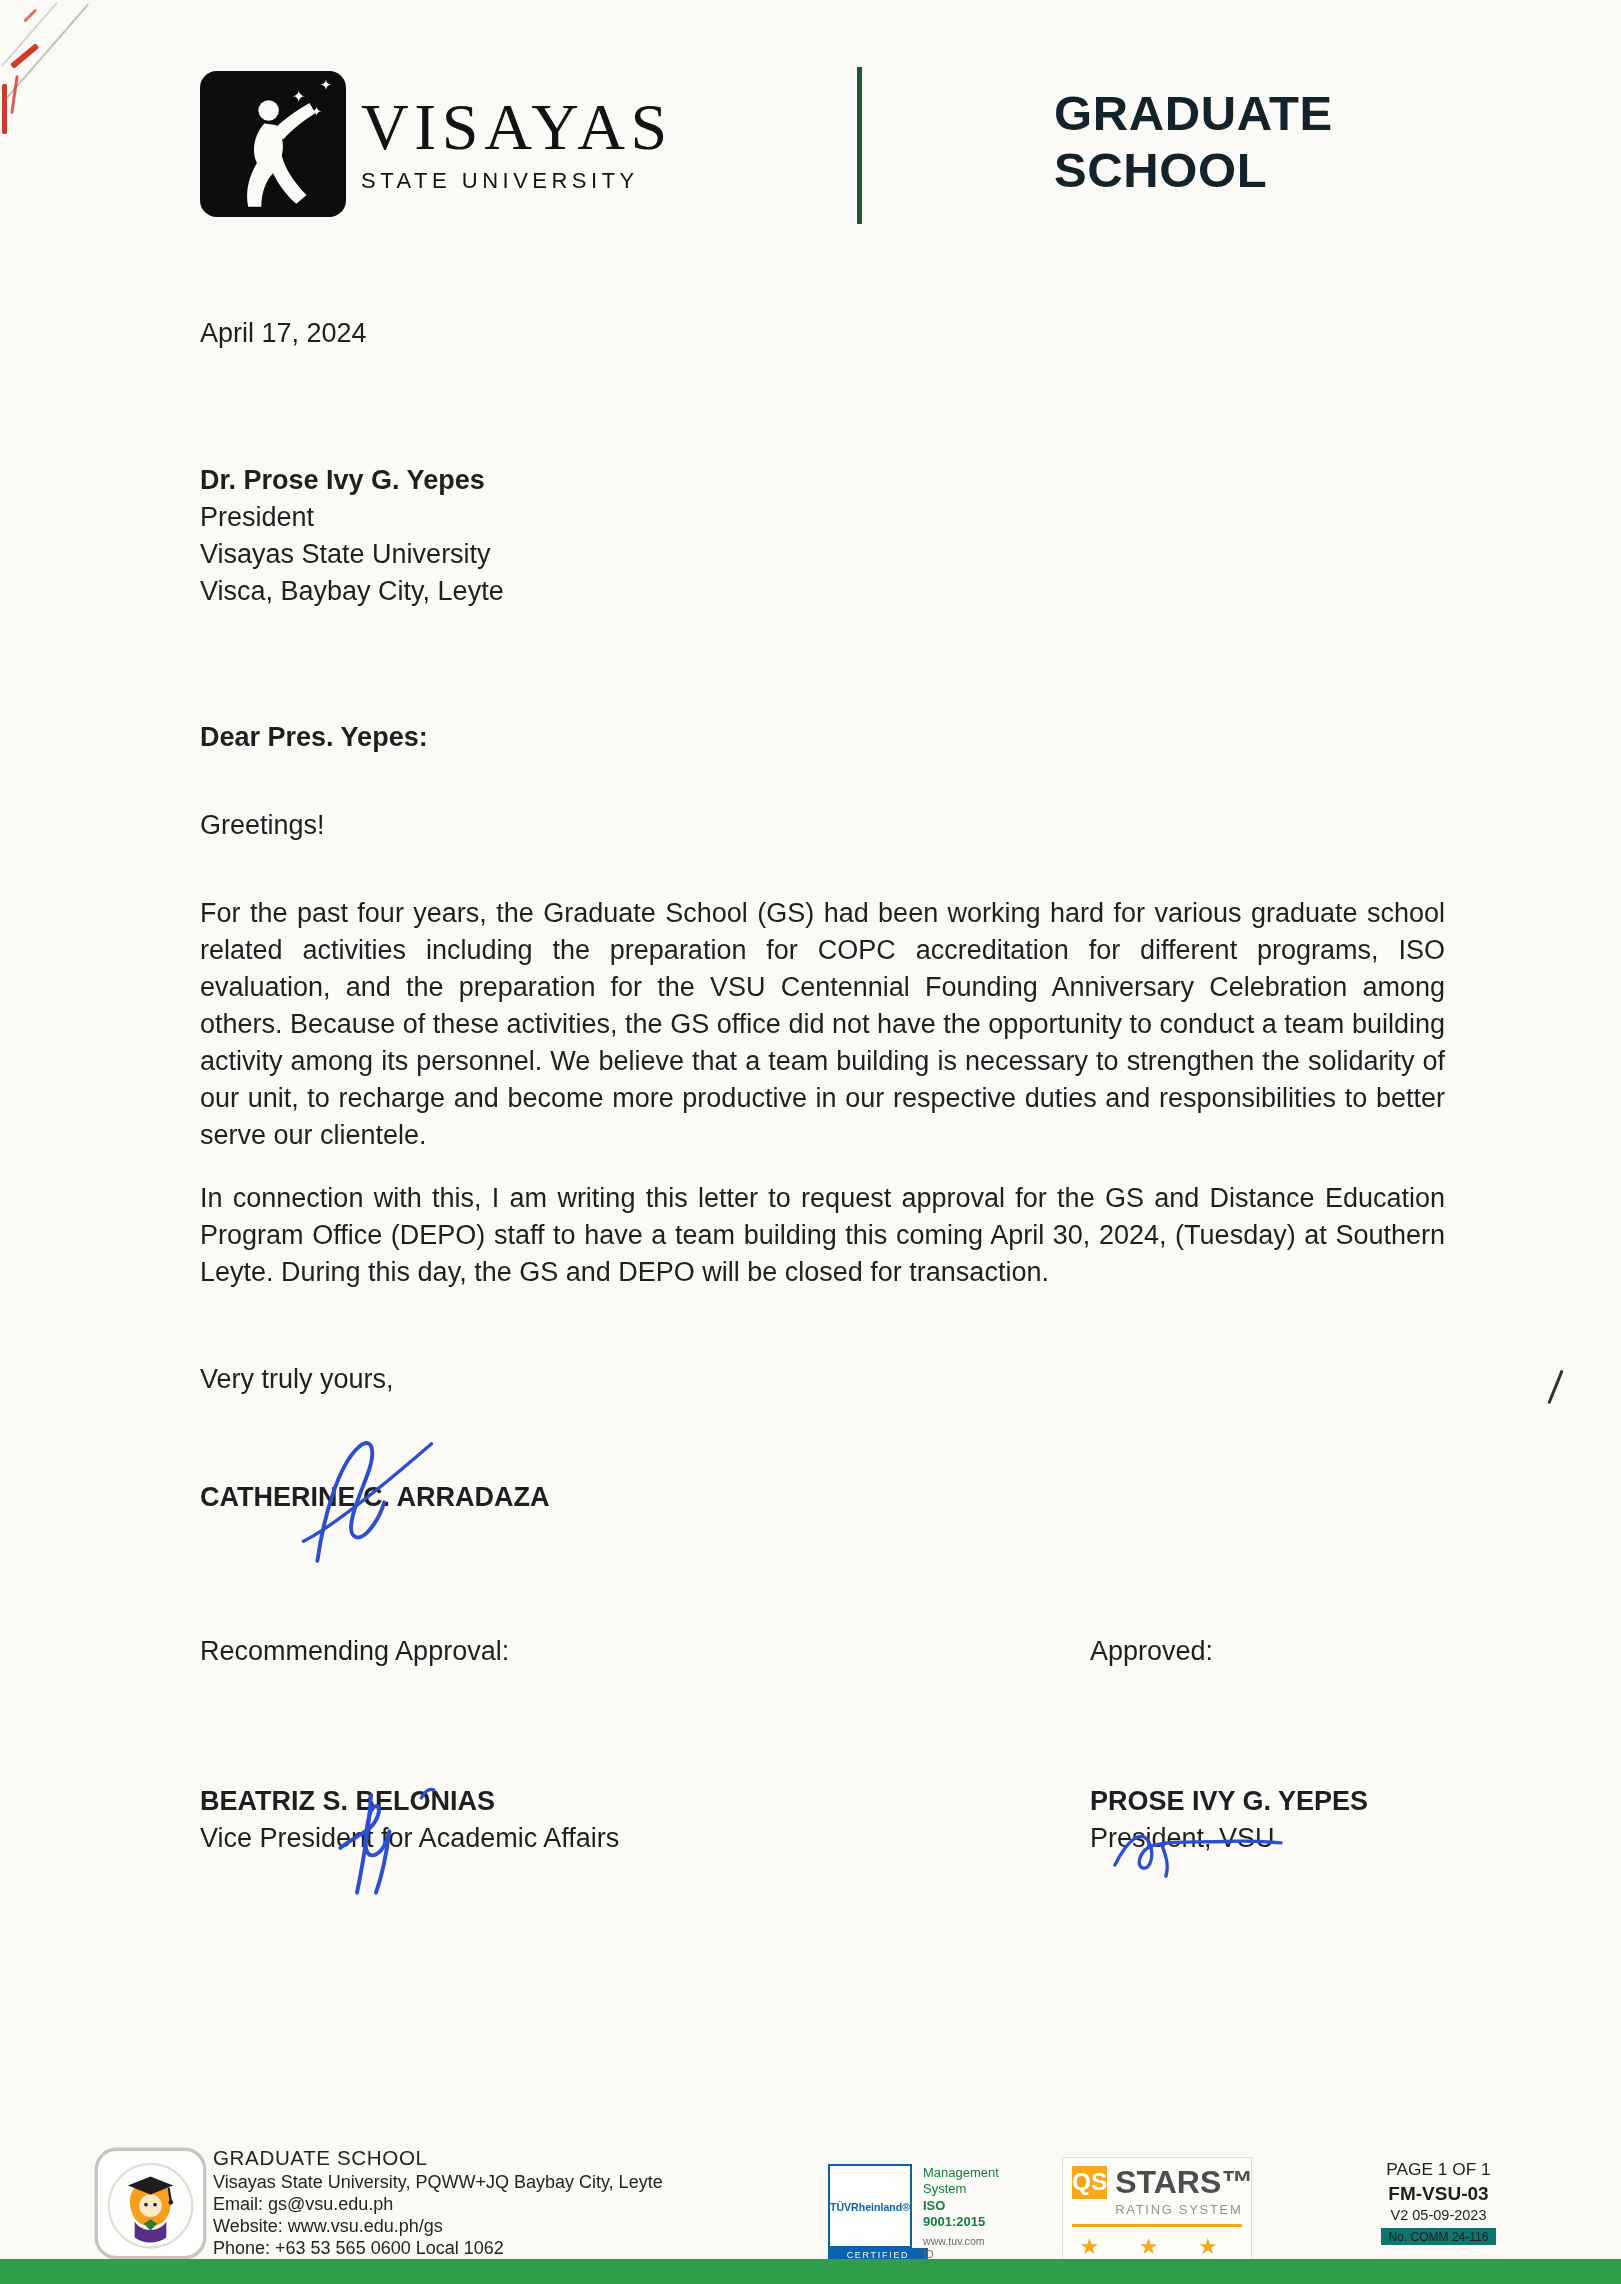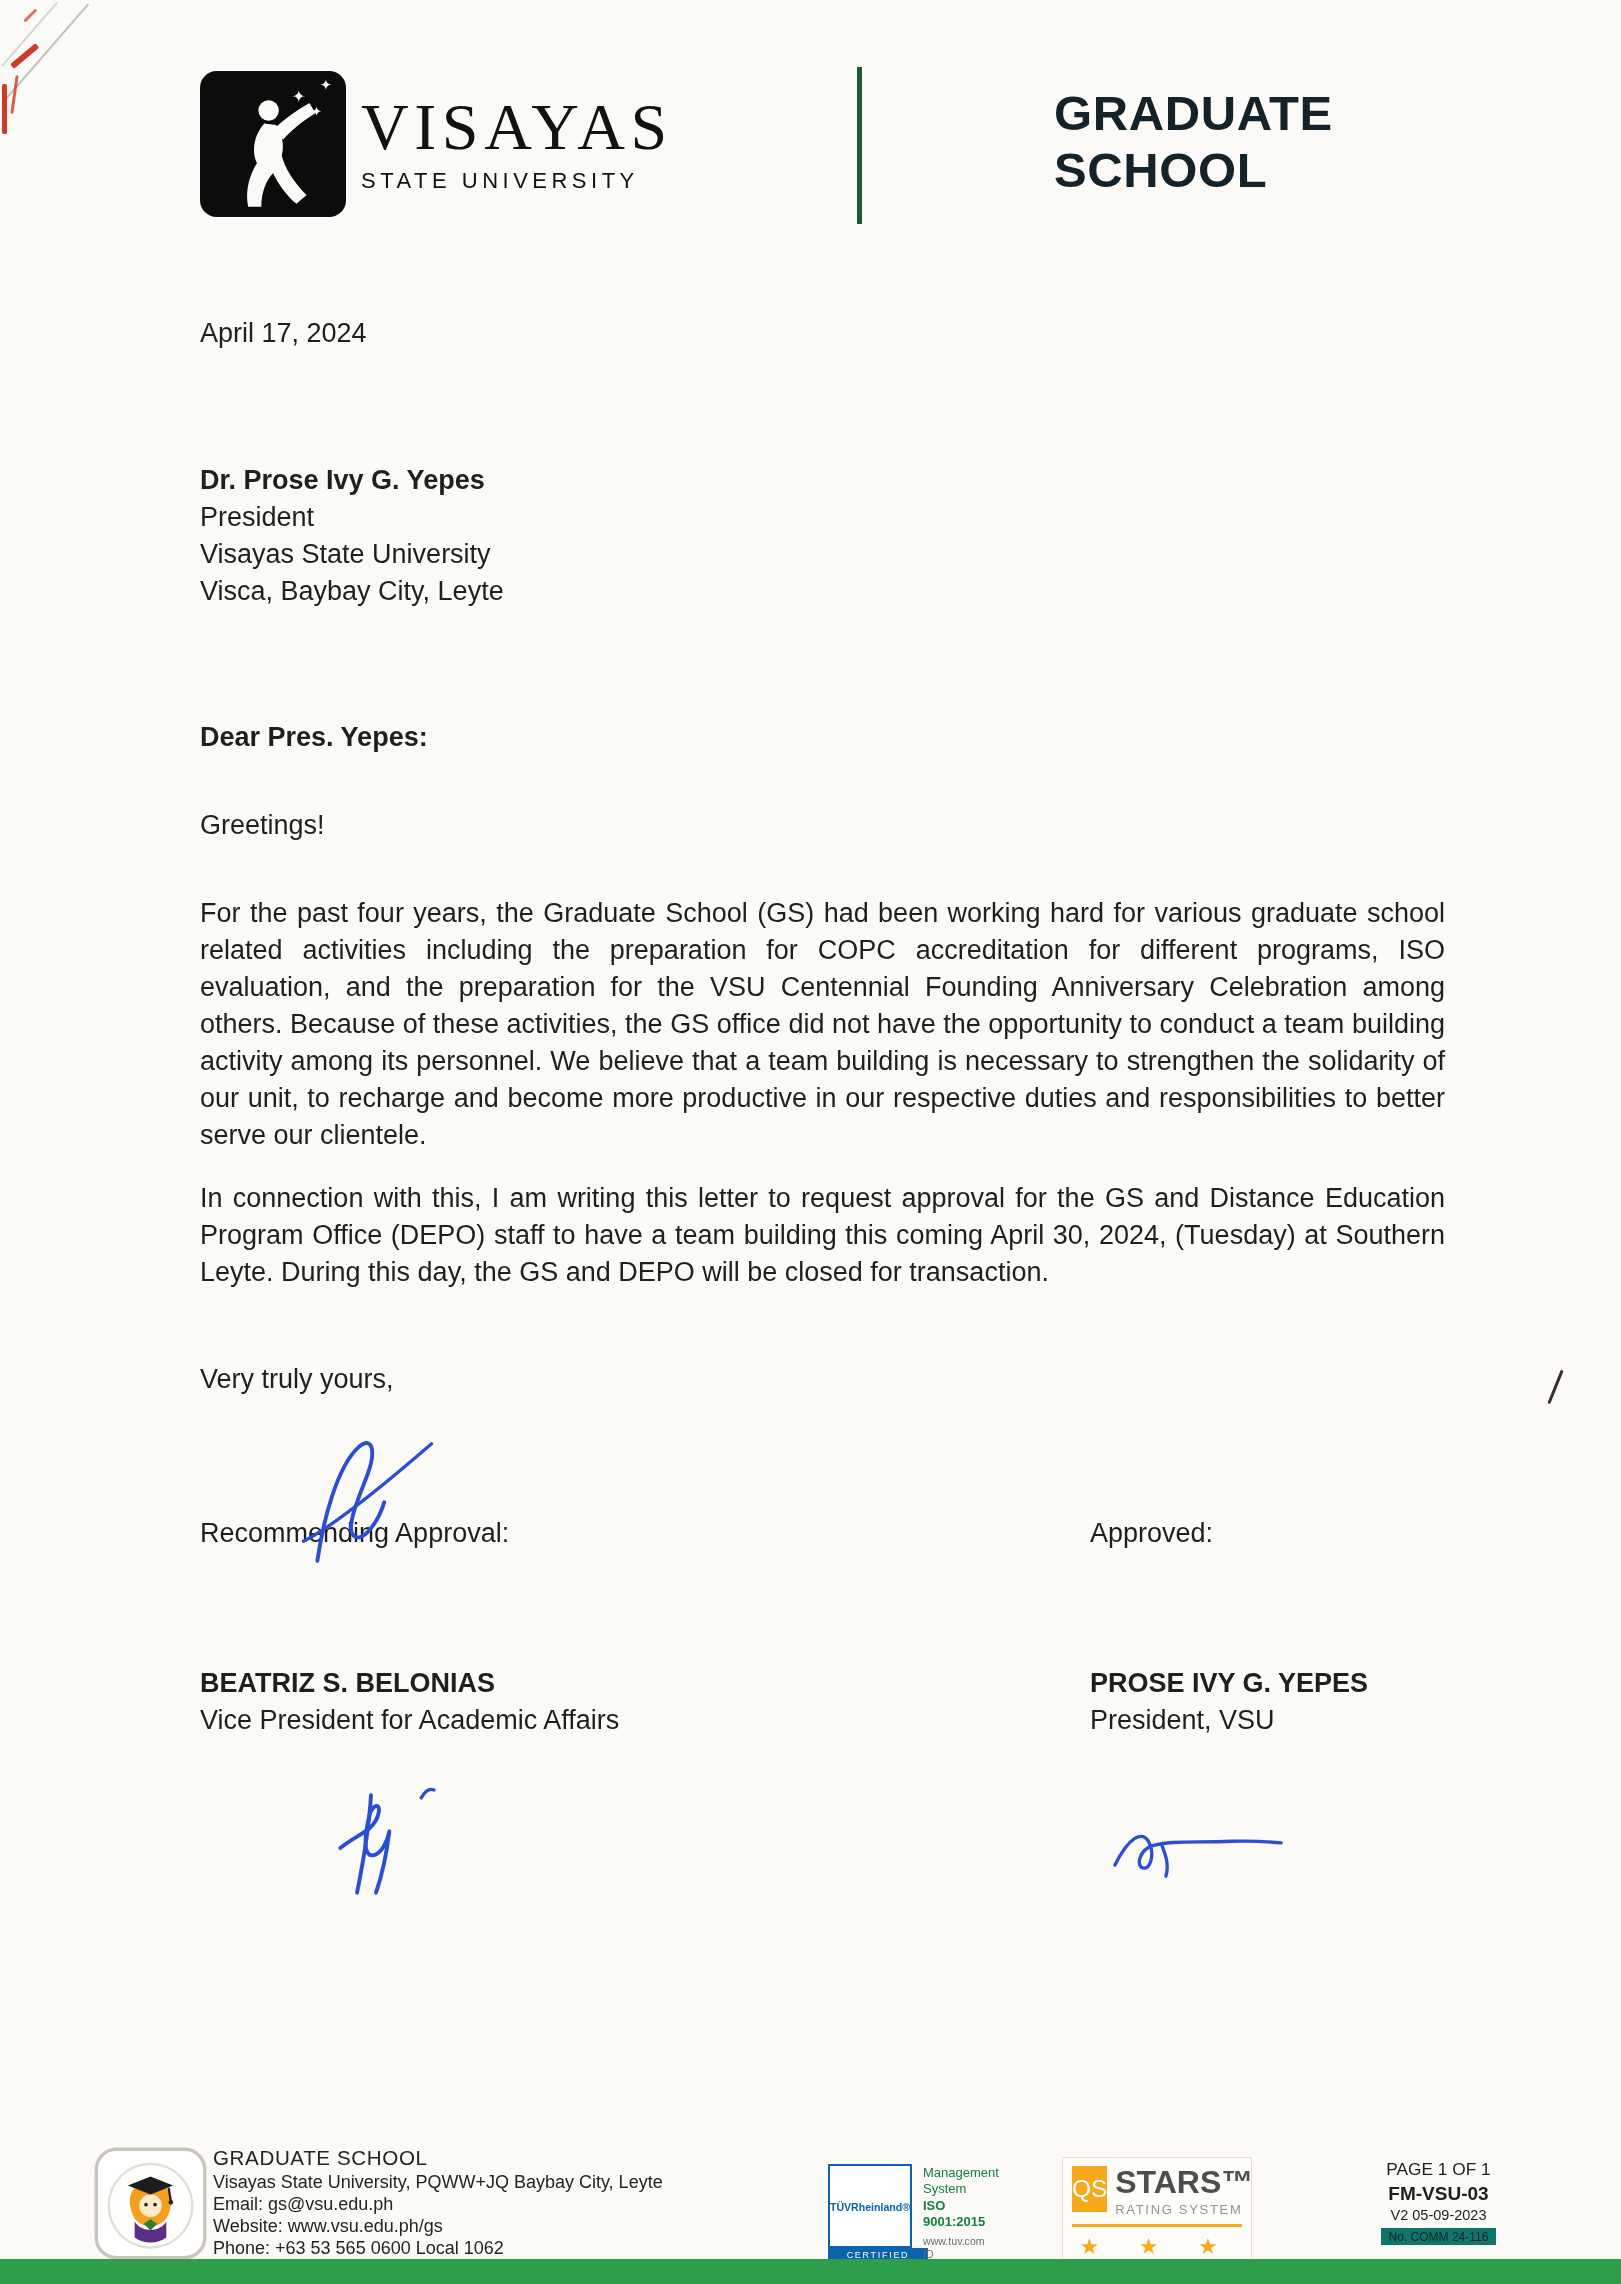--- a/index.html
+++ b/index.html
@@ -70,21 +70,21 @@
   .tuv-brand { font-size:10.6px; font-weight:700; color:#0b63ad; margin-top:2.2px; }
   .tuv-strip { width:100px; height:15.6px; background:#0b63ad; color:#fff; font-size:9px;
     letter-spacing:1.7px; text-align:center; line-height:15.6px; }
   .tuv-side { position:absolute; left:95px; top:1.1px; font-size:13px; line-height:15.6px; color:#15803d; }
   .tuv-side .std { font-weight:700; margin-top:2.2px; }
   .tuv-small { position:absolute; left:95px; top:71px; font-size:10.6px; line-height:13.4px; color:#6d6d6d; }
 
   .qs-block { position:absolute; left:1062px; top:2157px; width:190px; border:0.6px solid #e2dfd8;
     padding:7.8px 9px 9px; background:#fdfcf9; }
   .qs-top { display:flex; align-items:flex-start; }
-  .qs-square { width:46px; height:46px; background:#f7a81b; color:#fff; font-weight:400;
+  .qs-square { width:46px; height:33px; background:#f7a81b; color:#fff; font-weight:700;
     font-size:24.5px; display:flex; align-items:center; justify-content:center; }
   .qs-words { margin-left:7.8px; }
   .qs-stars-word { font-size:32px; font-weight:800; color:#4d4d4d; line-height:1; }
   .qs-sub { font-size:13px; color:#929292; letter-spacing:1.7px; margin-top:4.5px; }
   .qs-rule { height:3.3px; background:#f7a81b; margin-top:6.7px; }
   .qs-stars { text-align:center; margin-top:6.7px; font-size:22px; color:#f7a81b; letter-spacing:16.7px; }
 
   .pageinfo { position:absolute; left:1352px; top:2159px; width:173px; text-align:center; color:#1e1e1e; }
   .pageinfo .pg { font-size:17.3px; }
   .pageinfo .form { font-size:19px; font-weight:700; margin-top:3.3px; }
@@ -145,20 +145,21 @@
     <p class="para p2">In connection with this, I am writing this letter to request approval for the GS and Distance Education Program Office (DEPO) staff to have a team building this coming April 30, 2024, (Tuesday) at Southern Leyte.  During this day, the GS and DEPO will be closed for transaction.</p>
 
     <div class="closing">Very truly yours,</div>
 
     <svg class="signature sig-catherine" viewBox="0 0 300 260">
       <path d="M60 240 C70 170 95 70 135 35 C160 15 165 45 150 85 C135 125 110 180 125 195 C140 210 170 170 180 135" stroke-width="7"></path>
       <path d="M35 205 C95 175 190 95 265 30" stroke-width="6"></path>
     </svg>
 
     <div class="signatory">
+      <div class="bold">CATHERINE C. ARRADAZA</div>
     </div>
 
     <div class="sig-row labels-row">
       <div class="col-left">Recommending Approval:</div>
       <div class="col-right">Approved:</div>
     </div>
 
     <svg class="signature sig-beatriz" viewBox="0 0 260 220">
       <path d="M70 200 C80 150 92 80 95 25" stroke-width="7"></path>
       <path d="M40 120 C70 95 100 90 108 60 C114 38 98 40 92 62 C84 95 80 135 98 133 C114 131 124 108 128 90 C124 122 118 160 104 200" stroke-width="7"></path>

